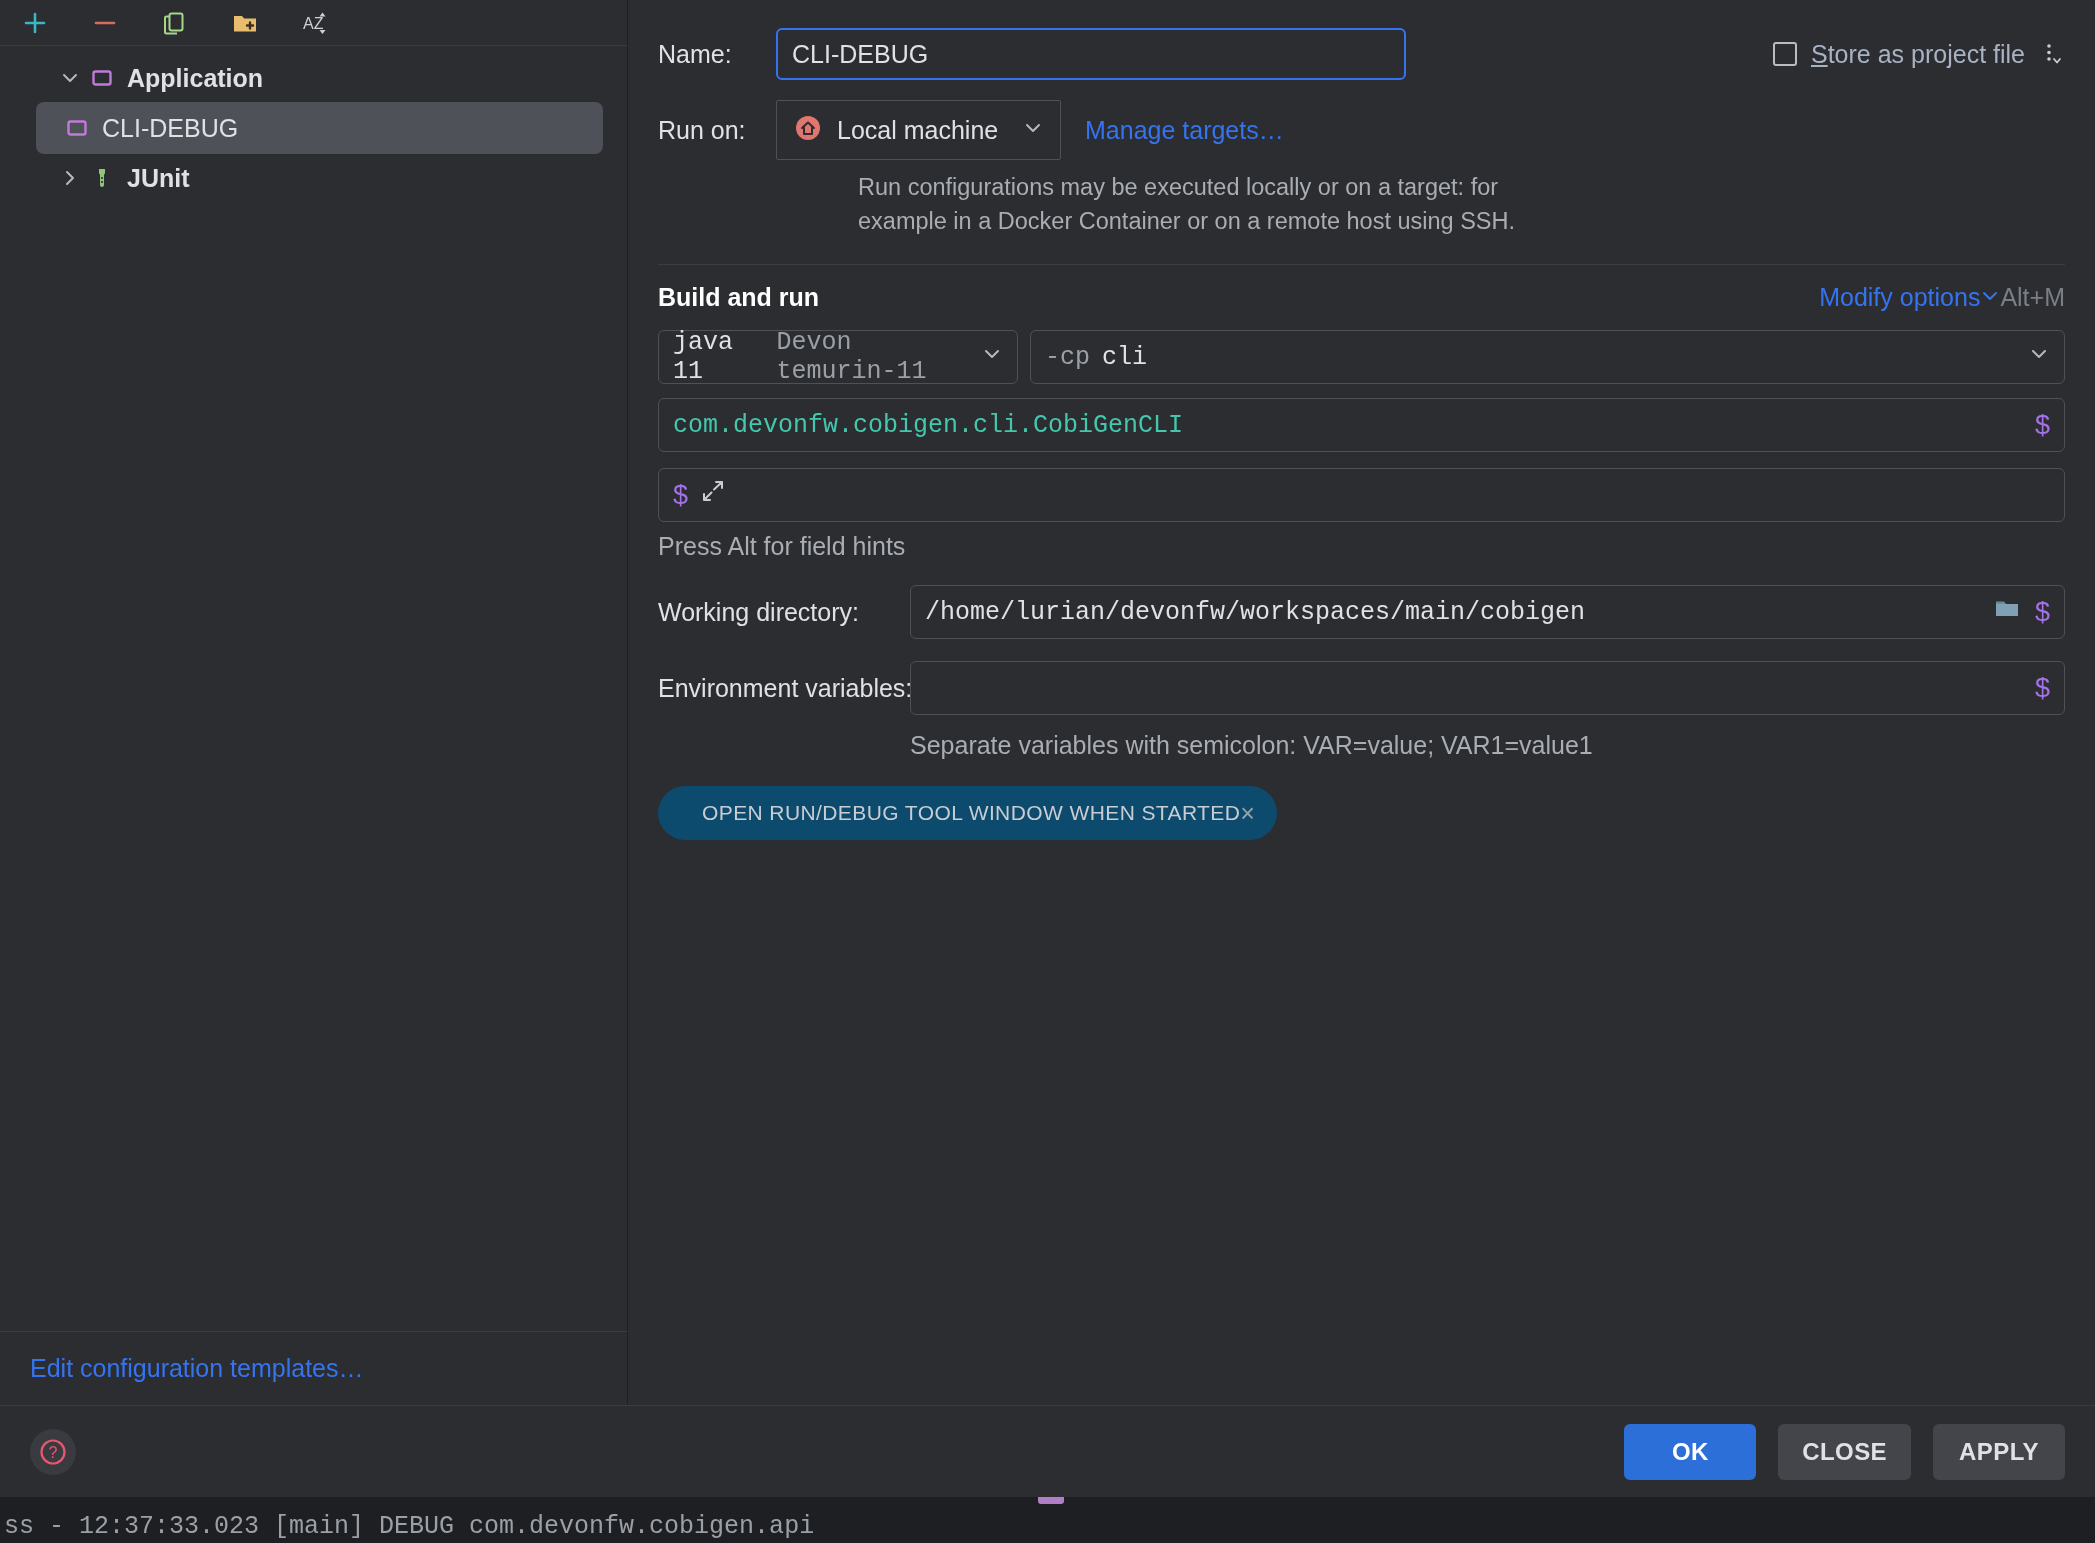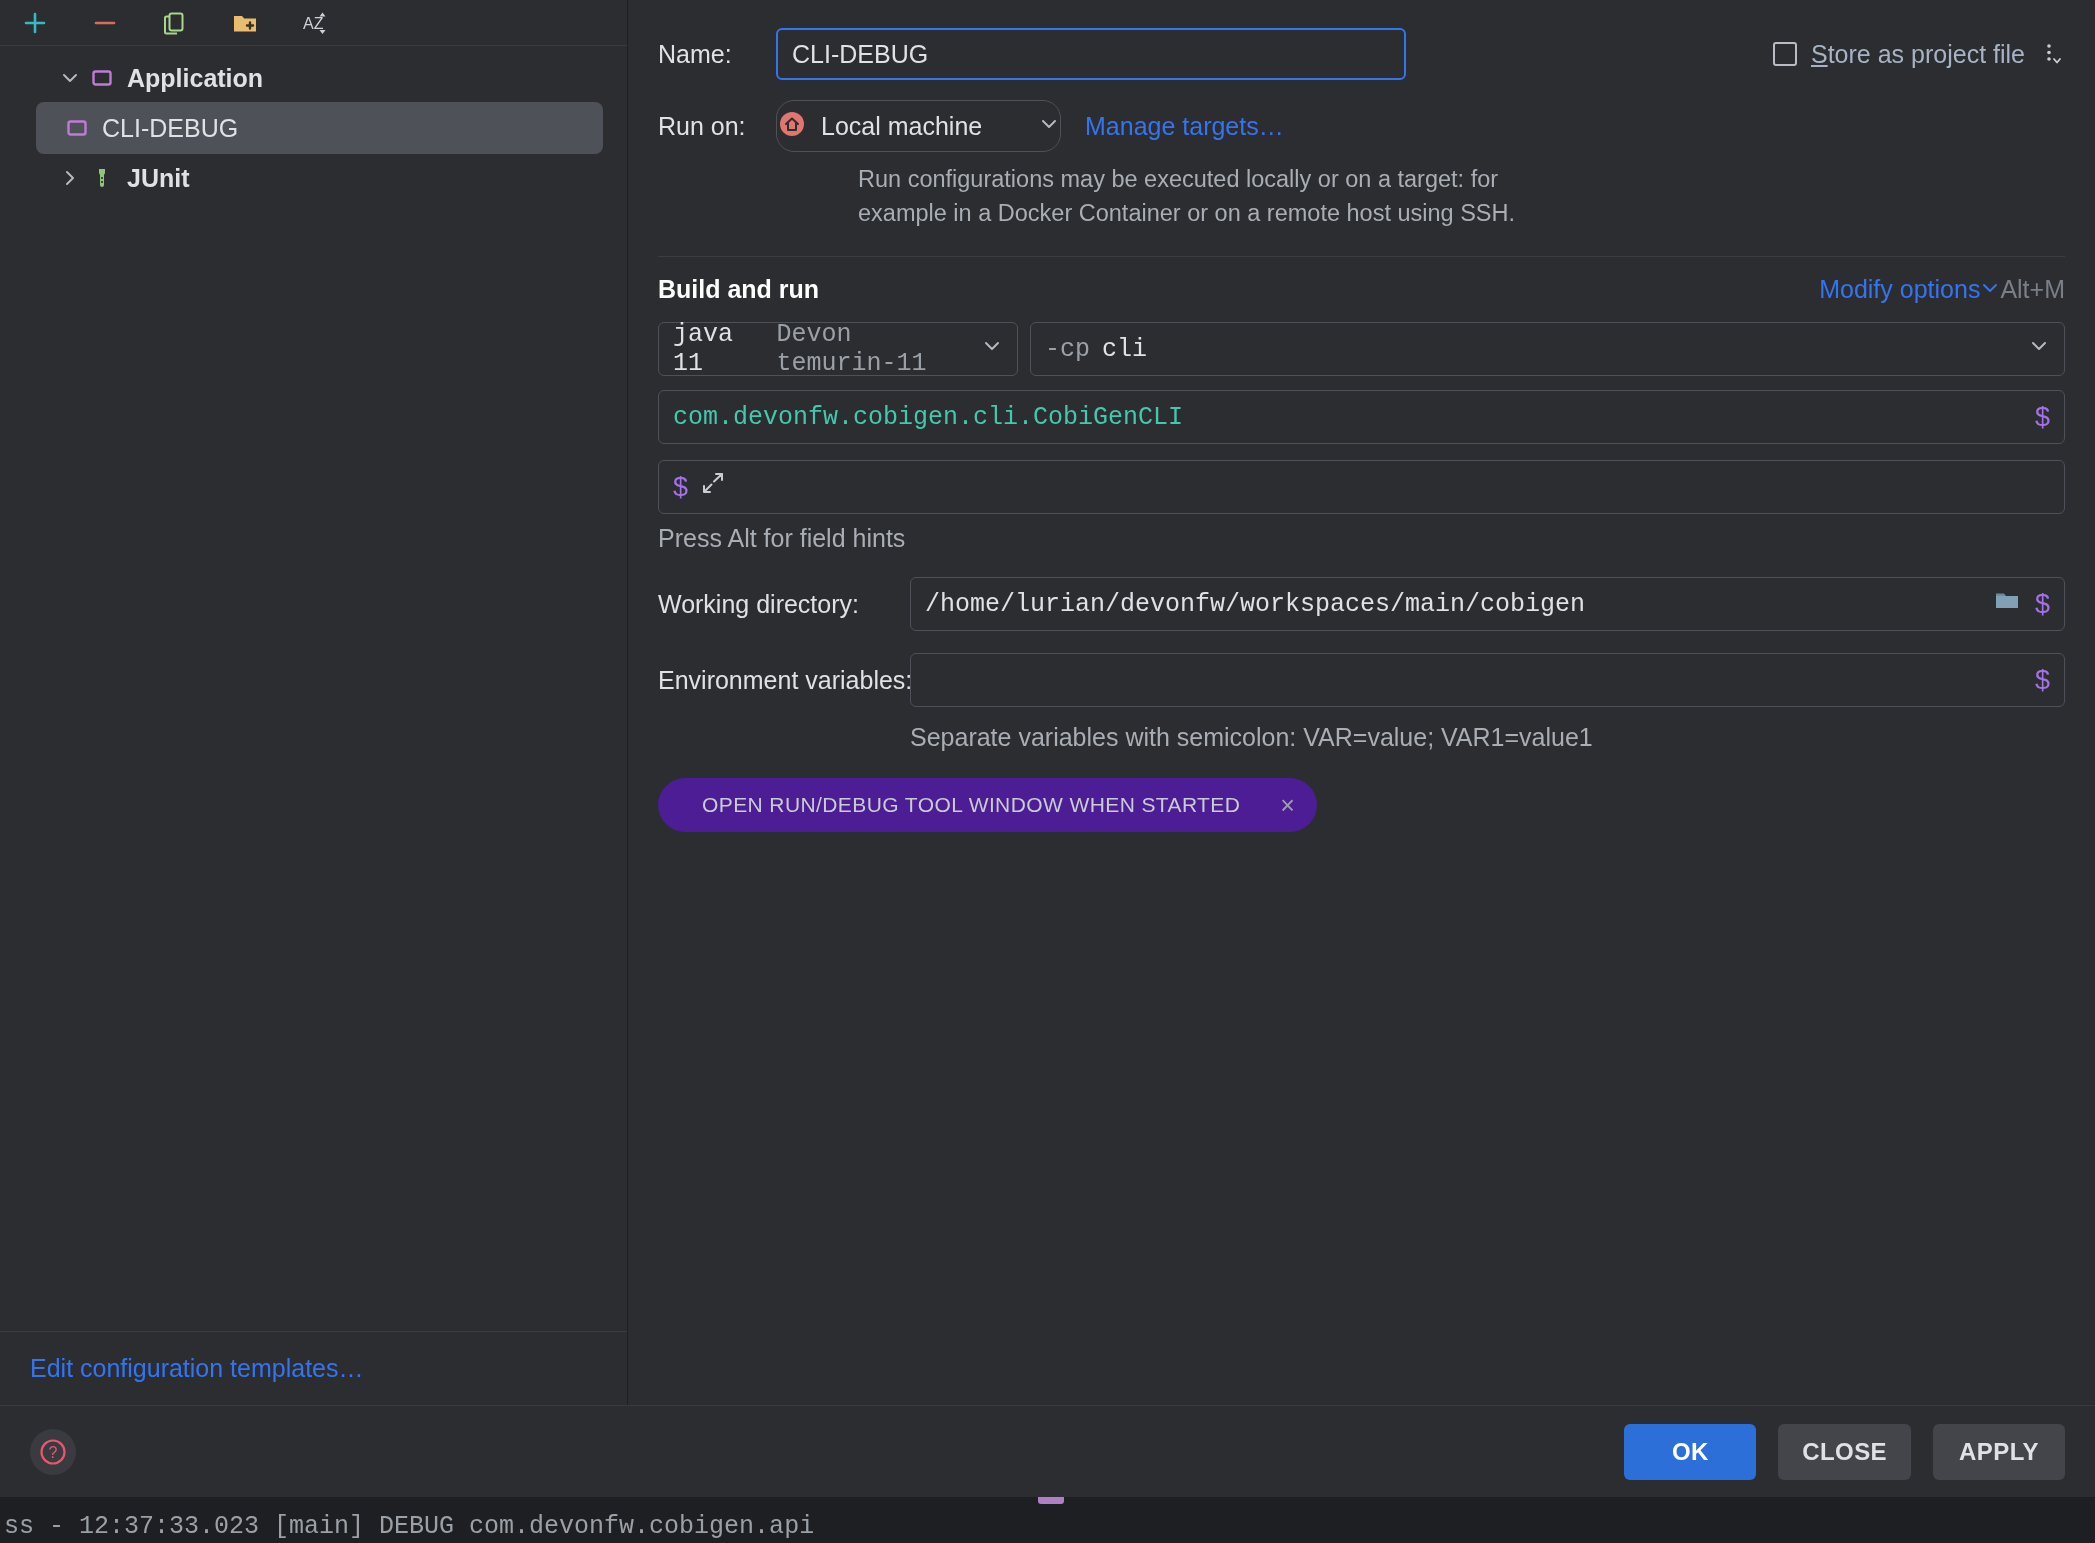--- a/index.html
+++ b/index.html
@@ -142,26 +142,26 @@
   #store-label {
     color: #a7b3c4; font-size: 25px; cursor: pointer; white-space: nowrap;
   }
   #store-label .mnem { text-decoration: underline; }
   #store-more-icon { cursor: pointer; display: flex; align-items: center; }
 
   
   #runon-row { margin-bottom: 10px; }
   #runon-label { width: 118px; flex: 0 0 118px; }
   #runon-combo {
-    width: 285px; height: 52px;
+    width: 285px; height: 60px;
     background: #2b2d30;
     border: 1px solid #4e5157;
-    border-radius: 18px;
-    display: flex; align-items: center;
-    padding: 0 0; gap: 14px;
+    border-radius: 2px;
+    display: flex; align-items: center;
+    padding: 0 16px; gap: 14px;
     cursor: pointer;
   }
   #runon-combo-text { color: #dfe1e5; font-size: 25px; flex: 1; }
   #manage-targets-link {
     margin-left: 24px; color: #3574f0; font-size: 25px; cursor: pointer; white-space: nowrap;
   }
   #runon-hint {
     margin: 8px 0 0 200px;
     color: #a9adb4; font-size: 23.5px; line-height: 1.45;
     max-width: 720px;
@@ -223,24 +223,23 @@
   #env-text { flex: 1; color: #dfe1e5; }
   #env-hint {
     margin: 16px 0 0 252px;
     color: #a9adb4; font-size: 25px;
   }
 
   #chip-row { margin-top: 26px; }
   #open-tool-chip {
     display: inline-flex; align-items: center;
     height: 54px;
-    background: #4c1d95;
+    background: #0c4a6e;
     border-radius: 27px;
     padding: 0 22px 0 44px;
-    gap: 40px;
     cursor: pointer;
   }
   #chip-label {
     color: #c9ccd1; font-size: 21px; letter-spacing: .4px;
     white-space: nowrap;
   }
   #chip-close { color: #9ba0a7; font-size: 25px; cursor: pointer; }
 
   .macro-icon { color: #a571e6; font-size: 27px; cursor: pointer; font-family: "Liberation Sans", sans-serif; }
 

